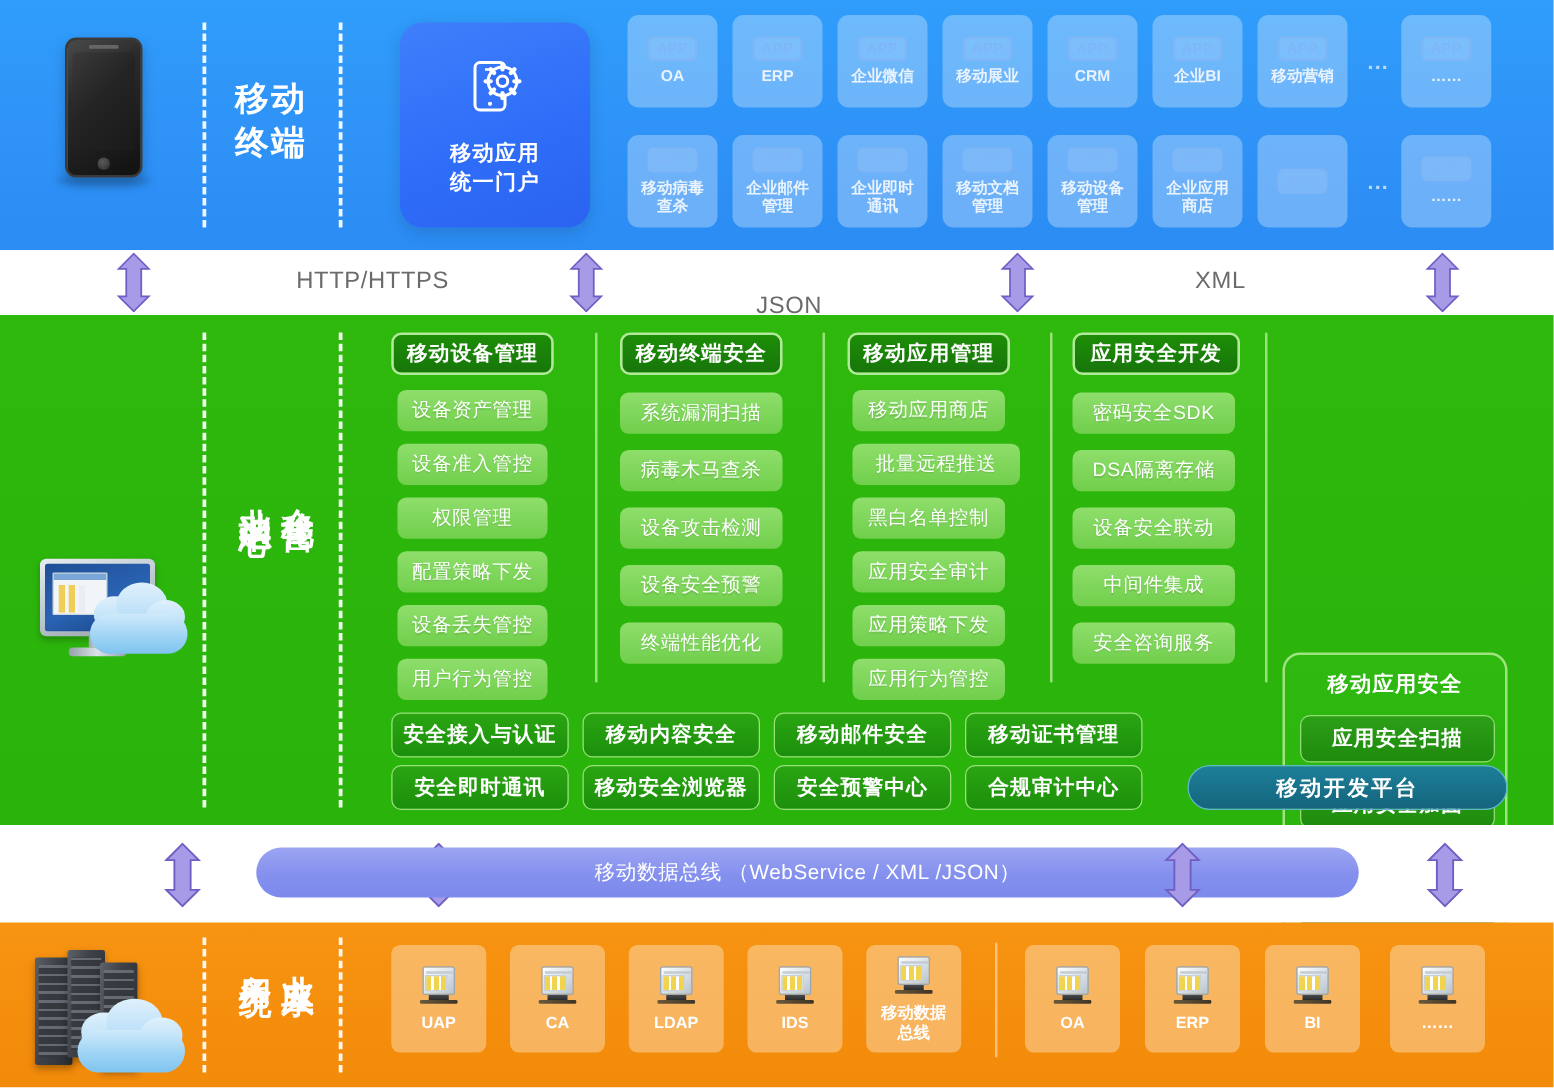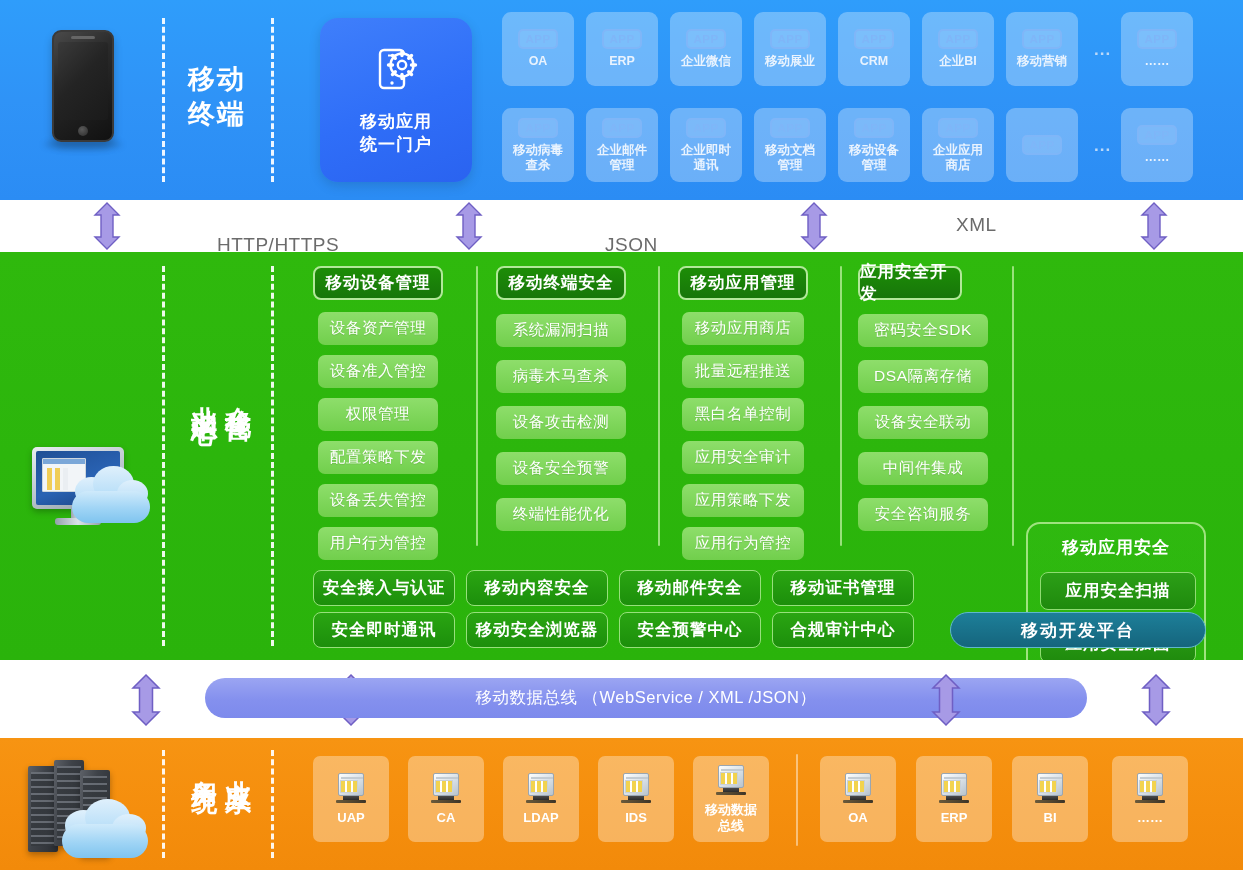--- a/index.html
+++ b/index.html
@@ -403,21 +403,21 @@
     <div class="app-tile" style="left:1121px; top:108px;">
       <div class="app-badge">APP</div>
       <div class="app-label">……</div>
     </div>
   </div>
 
   <div class="band" id="band-protocol">
     <svg class="dbl-arrow" style="left:88px; top:2px;" viewBox="0 0 38 48">
       <polygon points="19,1 31,13 25,13 25,35 31,35 19,47 7,35 13,35 13,13 7,13" fill="#a79ae6" stroke="#6f5fc4" stroke-width="1.4"></polygon>
     </svg>
-    <div class="proto-label" style="left:217px; top:14px;margin-top:20px;">HTTP/HTTPS</div>
+    <div class="proto-label" style="left:237px; top:14px;">HTTP/HTTPS</div>
     <svg class="dbl-arrow" style="left:450px; top:2px;" viewBox="0 0 38 48">
       <polygon points="19,1 31,13 25,13 25,35 31,35 19,47 7,35 13,35 13,13 7,13" fill="#a79ae6" stroke="#6f5fc4" stroke-width="1.4"></polygon>
     </svg>
     <div class="proto-label" style="left:605px; top:14px;margin-top:20px;">JSON</div>
     <svg class="dbl-arrow" style="left:795px; top:2px;" viewBox="0 0 38 48">
       <polygon points="19,1 31,13 25,13 25,35 31,35 19,47 7,35 13,35 13,13 7,13" fill="#a79ae6" stroke="#6f5fc4" stroke-width="1.4"></polygon>
     </svg>
     <div class="proto-label" style="left:956px; top:14px;">XML</div>
     <svg class="dbl-arrow" style="left:1135px; top:2px;" viewBox="0 0 38 48">
       <polygon points="19,1 31,13 25,13 25,35 31,35 19,47 7,35 13,35 13,13 7,13" fill="#a79ae6" stroke="#6f5fc4" stroke-width="1.4"></polygon>
@@ -468,27 +468,27 @@
 
     <div class="col-head" style="left:496px; top:14px; width:130px;">移动终端安全</div>
     <div class="col-item" style="left:496px; top:62px;  width:130px;">系统漏洞扫描</div>
     <div class="col-item" style="left:496px; top:108px; width:130px;">病毒木马查杀</div>
     <div class="col-item" style="left:496px; top:154px; width:130px;">设备攻击检测</div>
     <div class="col-item" style="left:496px; top:200px; width:130px;">设备安全预警</div>
     <div class="col-item" style="left:496px; top:246px; width:130px;">终端性能优化</div>
 
     <div class="col-head" style="left:678px; top:14px; width:130px;">移动应用管理</div>
     <div class="col-item" style="left:682px; top:60px;  width:122px;">移动应用商店</div>
-    <div class="col-item" style="left:682px; top:103px; width:122px;font-family:Liberation Mono, monospace;">批量远程推送</div>
+    <div class="col-item" style="left:682px; top:103px; width:134px;font-family:Liberation Mono, monospace;">批量远程推送</div>
     <div class="col-item" style="left:682px; top:146px; width:122px;">黑白名单控制</div>
     <div class="col-item" style="left:682px; top:189px; width:122px;">应用安全审计</div>
     <div class="col-item" style="left:682px; top:232px; width:122px;">应用策略下发</div>
     <div class="col-item" style="left:682px; top:275px; width:122px;">应用行为管控</div>
 
-    <div class="col-head" style="left:858px; top:14px; width:104px;">应用安全开发</div>
+    <div class="col-head" style="left:858px; top:14px; width:134px;">应用安全开发</div>
     <div class="col-item" style="left:858px; top:62px;  width:130px;">密码安全SDK</div>
     <div class="col-item" style="left:858px; top:108px; width:130px;">DSA隔离存储</div>
     <div class="col-item" style="left:858px; top:154px; width:130px;">设备安全联动</div>
     <div class="col-item" style="left:858px; top:200px; width:130px;">中间件集成</div>
     <div class="col-item" style="left:858px; top:246px; width:130px;">安全咨询服务</div>
 
     <div id="sec-panel">
       <div class="sec-title">移动应用安全</div>
       <div class="sec-item" style="top:48px;">应用安全扫描</div>
       <div class="sec-item" style="top:101px;">应用安全加固</div>

